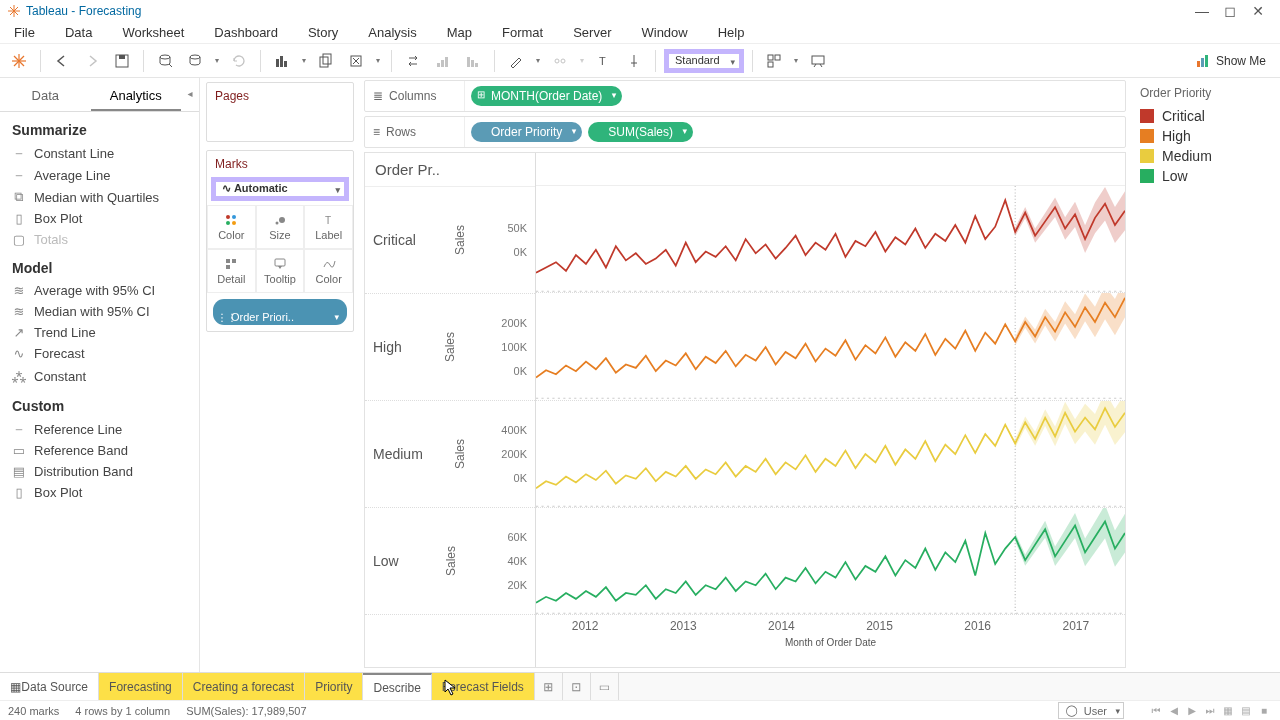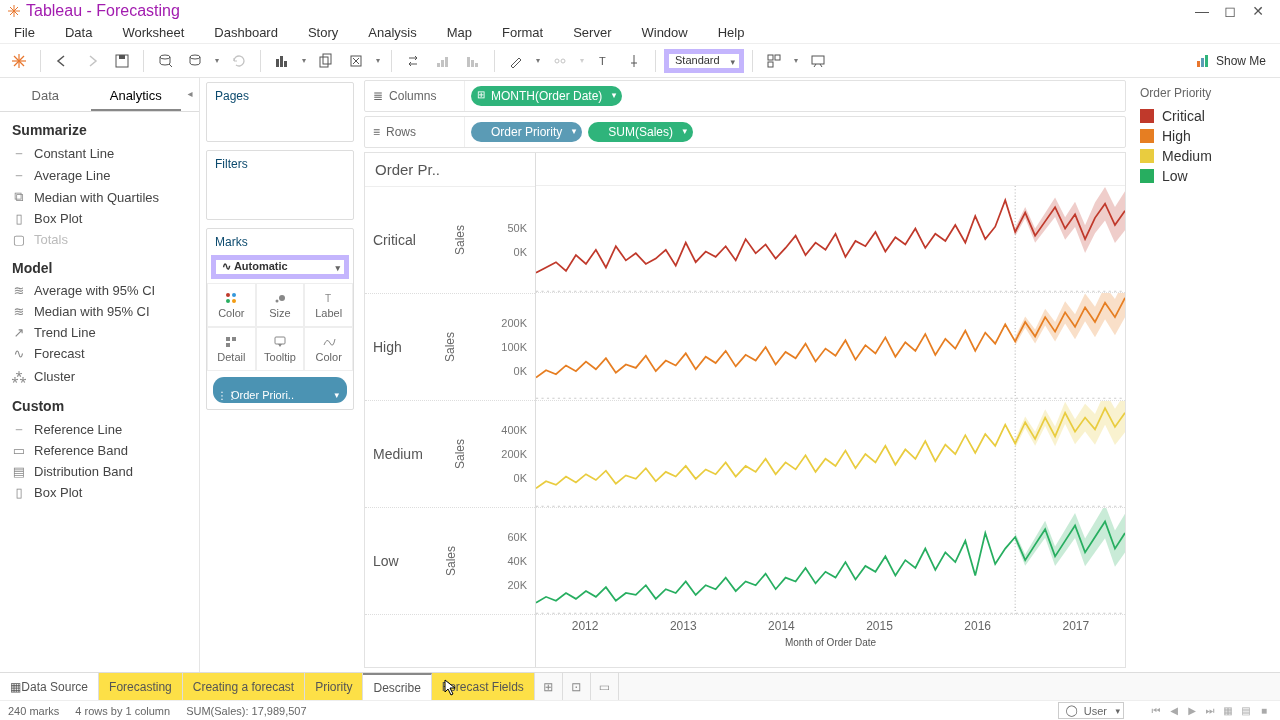--- a/index.html
+++ b/index.html
@@ -1,21 +1,21 @@
 <!DOCTYPE html>
 <html><head>
 <meta charset="utf-8">
 <style>
 * { box-sizing: border-box; margin: 0; padding: 0; font-family: 'Segoe UI', Tahoma, sans-serif; }
 body { width: 1280px; height: 720px; background: #fff; overflow: hidden; display: flex; flex-direction: column; font-size: 12px; color: #333; }
 
 
 .titlebar { height: 22px; display: flex; align-items: center; padding: 0 8px; background: #fff; }
 .titlebar .tlogo { width: 12px; height: 12px; margin-right: 6px; display: inline-flex; align-items: center; justify-content: center; }
-.titlebar .title { font-size: 16px; color: #a21caf; }
+.titlebar .title { font-size: 12px; color: #0369a1; }
 .titlebar .spacer { flex: 1; }
 .winbtn { width: 28px; height: 22px; display: flex; align-items: center; justify-content: center; color: #555; font-size: 14px; }
 
 
 .menubar { height: 22px; display: flex; align-items: center; padding: 0 6px; gap: 14px; border-bottom: 1px solid #eee; }
 .menubar .item { padding: 2px 8px; font-size: 13px; color: #333; }
 
 
 .toolbar { height: 34px; display: flex; align-items: center; padding: 0 6px; gap: 4px; border-bottom: 1px solid #e5e5e5; }
 .tb-btn { width: 26px; height: 26px; display: flex; align-items: center; justify-content: center; color: #555; border-radius: 2px; }
@@ -35,21 +35,21 @@
 .sidepane .tabs .t.active { color: #000; border-bottom: 2px solid #888; font-weight: 500;}
 .sidepane .tabs .mini { width: 18px; flex: none; text-align:center; color:#888; font-size:10px; padding:6px 0;}
 .sidepane .group-head { font-size: 14px; font-weight: 600; padding: 10px 12px 4px; color: #333; }
 .sidepane .item { display: flex; align-items: center; gap: 8px; padding: 3px 12px; font-size: 13px; color: #444; }
 .sidepane .item.dim { color: #bbb; }
 .sidepane .item .ico { width: 14px; display:flex; align-items:center; justify-content:center; color:#888;}
 
 
 .midcol { width: 160px; display: flex; flex-direction: column; gap: 8px; padding: 4px 6px; }
 .card { border: 1px solid #ddd; border-radius: 2px; background: #fff; }
-.card .card-title { font-size: 12px; color: #0c4a6e; padding: 6px 8px; }
+.card .card-title { font-size: 12px; color: #7f1d1d; padding: 6px 8px; }
 .card.pages { height: 60px; }
 .card.filters { height: 70px; }
 .card.marks { }
 .marks .grid { display: grid; grid-template-columns: repeat(3, 1fr); }
 .marks .cell { display:flex; flex-direction: column; align-items:center; justify-content:center; height: 44px; border: 1px solid #eee; font-size: 11px; color:#666; gap:2px;}
 .marks .cell svg { width: 14px; height: 14px; }
 .pill-sm { margin: 6px; background: #4b93b3; color: #fff; border-radius: 11px; padding: 12px 8px 2px 18px; font-size: 11px; position: relative; display:flex; align-items:center;}
 .pill-sm::before { content:"⋮⋮"; position:absolute; left:4px; font-size:10px; color:#fff;}
 .pill-sm .ddl { margin-left:auto; font-size:9px;}
 
@@ -321,21 +321,21 @@
     <div class="item">
         <span class="ico">↗</span>
         <span>Trend Line</span>
       </div>
     <div class="item">
         <span class="ico">∿</span>
         <span>Forecast</span>
       </div>
     <div class="item">
         <span class="ico">⁂</span>
-        <span>Cluster</span>
+        <span>Constant</span>
       </div>
 
     <div class="group-head">Custom</div>
     <div class="item">
         <span class="ico">⎯</span>
         <span>Reference Line</span>
       </div>
     <div class="item">
         <span class="ico">▭</span>
         <span>Reference Band</span>
@@ -346,23 +346,20 @@
       </div>
     <div class="item">
         <span class="ico">▯</span>
         <span>Box Plot</span>
       </div>
   </div>
 
   <div class="midcol">
     <div class="card pages">
         <div class="card-title">Pages</div>
-      </div>
-    <div class="card filters">
-        <div class="card-title">Filters</div>
       </div>
     <div class="card marks">
       <div class="card-title">Marks</div>
       <div style="padding:0 4px 4px;">
         <div class="tb-select" style="width:100%;font-weight:bold;">∿ <span>Automatic</span></div>
       </div>
       <div class="grid">
         <div class="cell">
             <svg viewBox="0 0 14 14">
               <circle cx="4" cy="4" r="2" fill="#c0392b"></circle>

